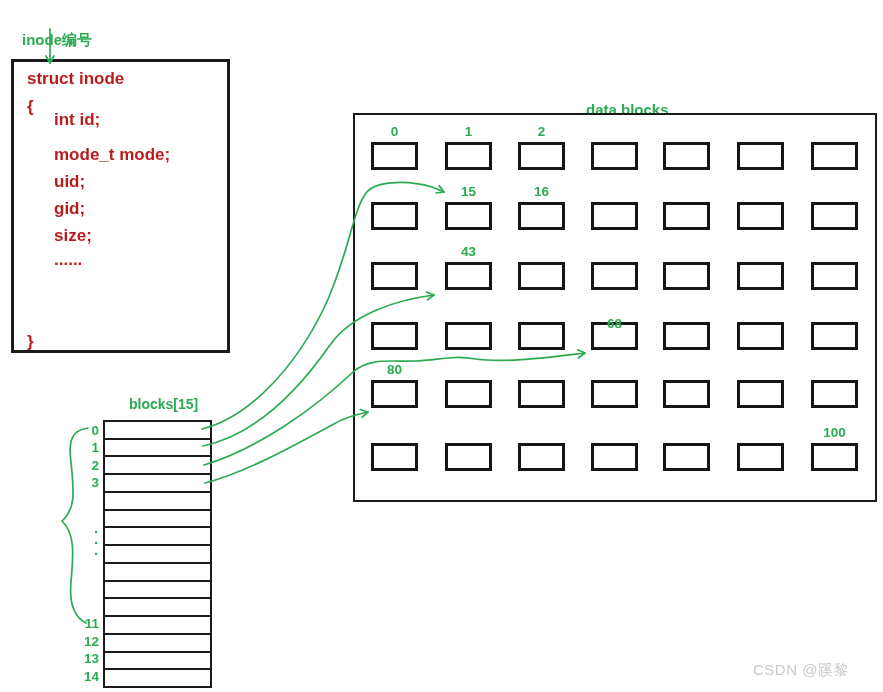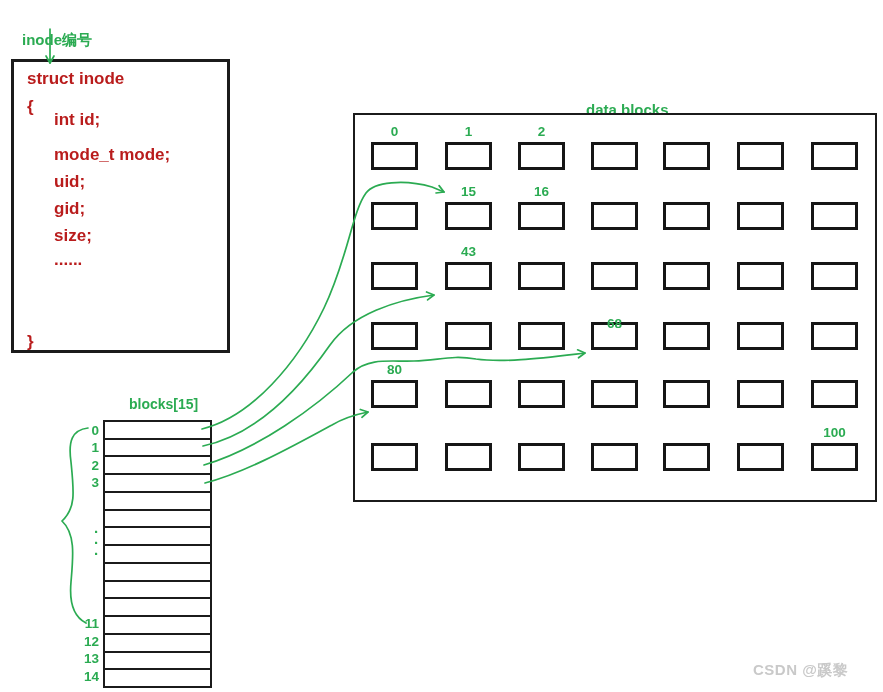--- a/index.html
+++ b/index.html
@@ -46,21 +46,21 @@
     box-sizing:border-box;background:#fff;
   }
   .dblock-label{
     position:absolute;width:47px;text-align:center;
     font-size:13.5px;line-height:17px;font-weight:bold;color:#2BAB52;
   }
   #grid-title{position:absolute;left:586px;top:89px;font-size:15px;margin-top:12px;}
   #inode-label{position:absolute;left:22px;top:7px;font-size:15px;margin-top:24px;}
   #watermark{
     position:absolute;left:753px;top:661px;font-size:15px;color:#c9c9c9;
-    font-weight:bold;letter-spacing:0.5px;
+    font-weight:normal;letter-spacing:0.5px;
   }
   #arrow-layer{position:absolute;left:0;top:0;pointer-events:none;}
 </style>
 </head>
 <body>
 
 <div id="canvas">
 
   <div id="inode-label" class="green">inode编号</div>
 

